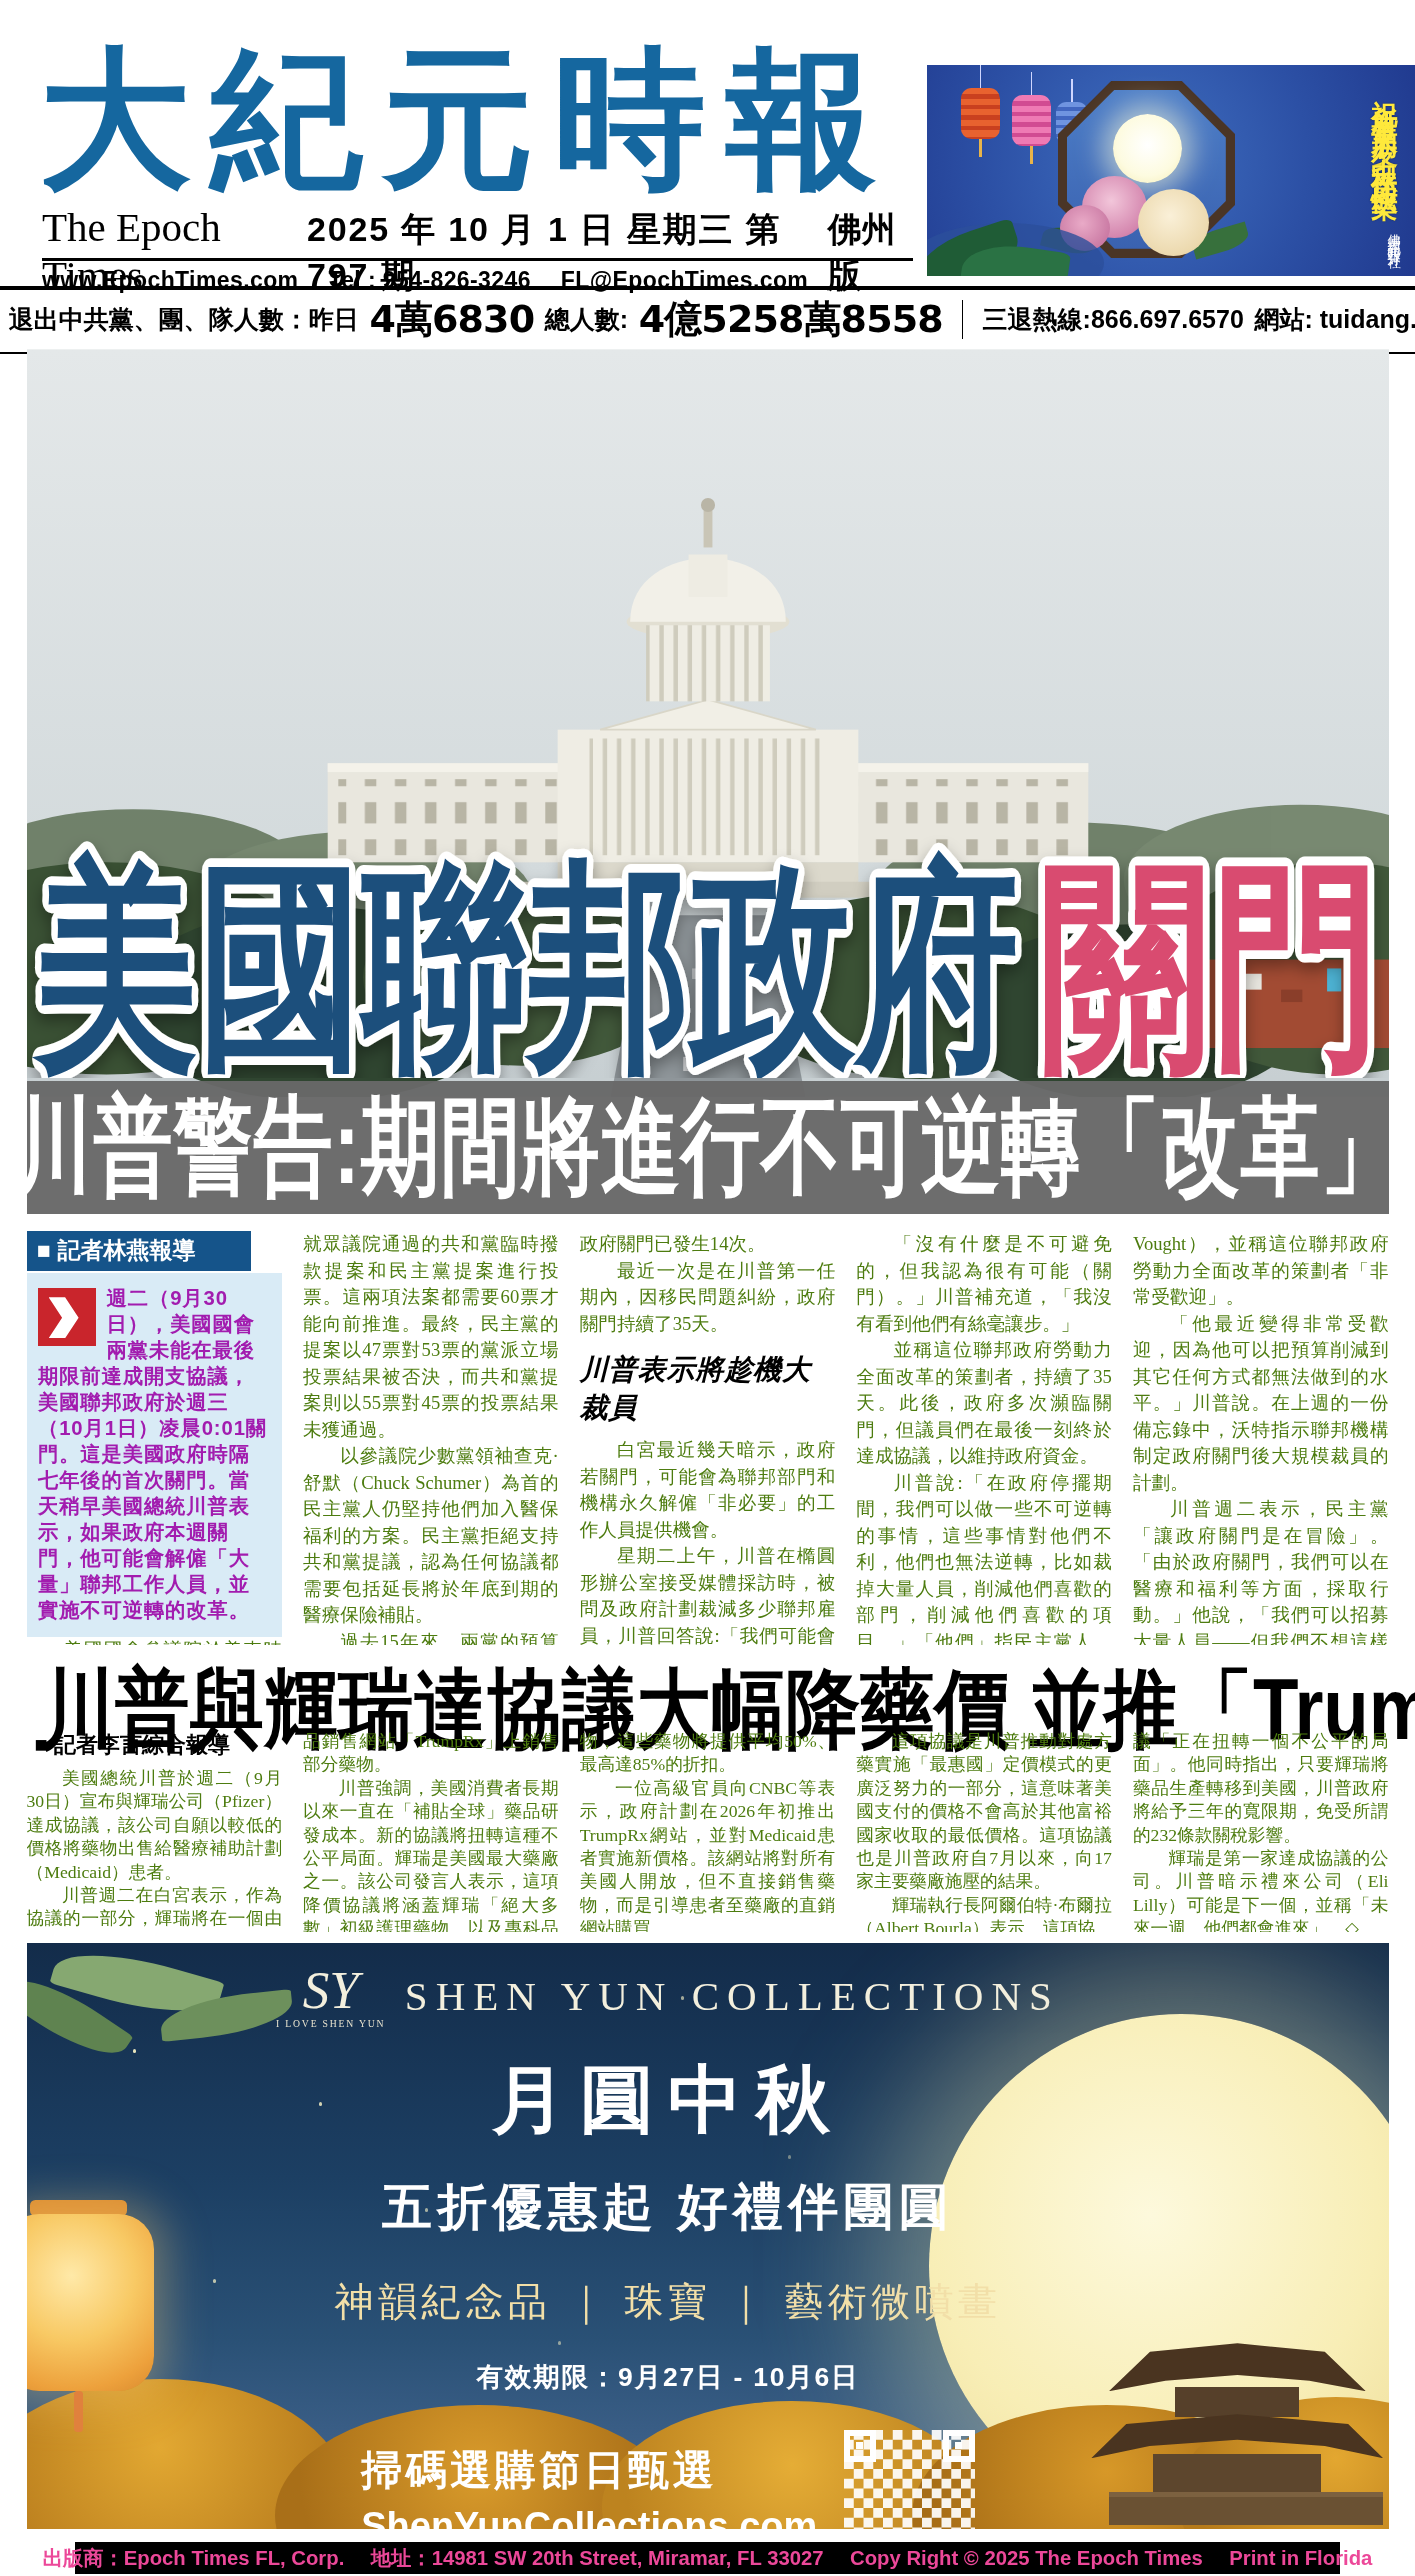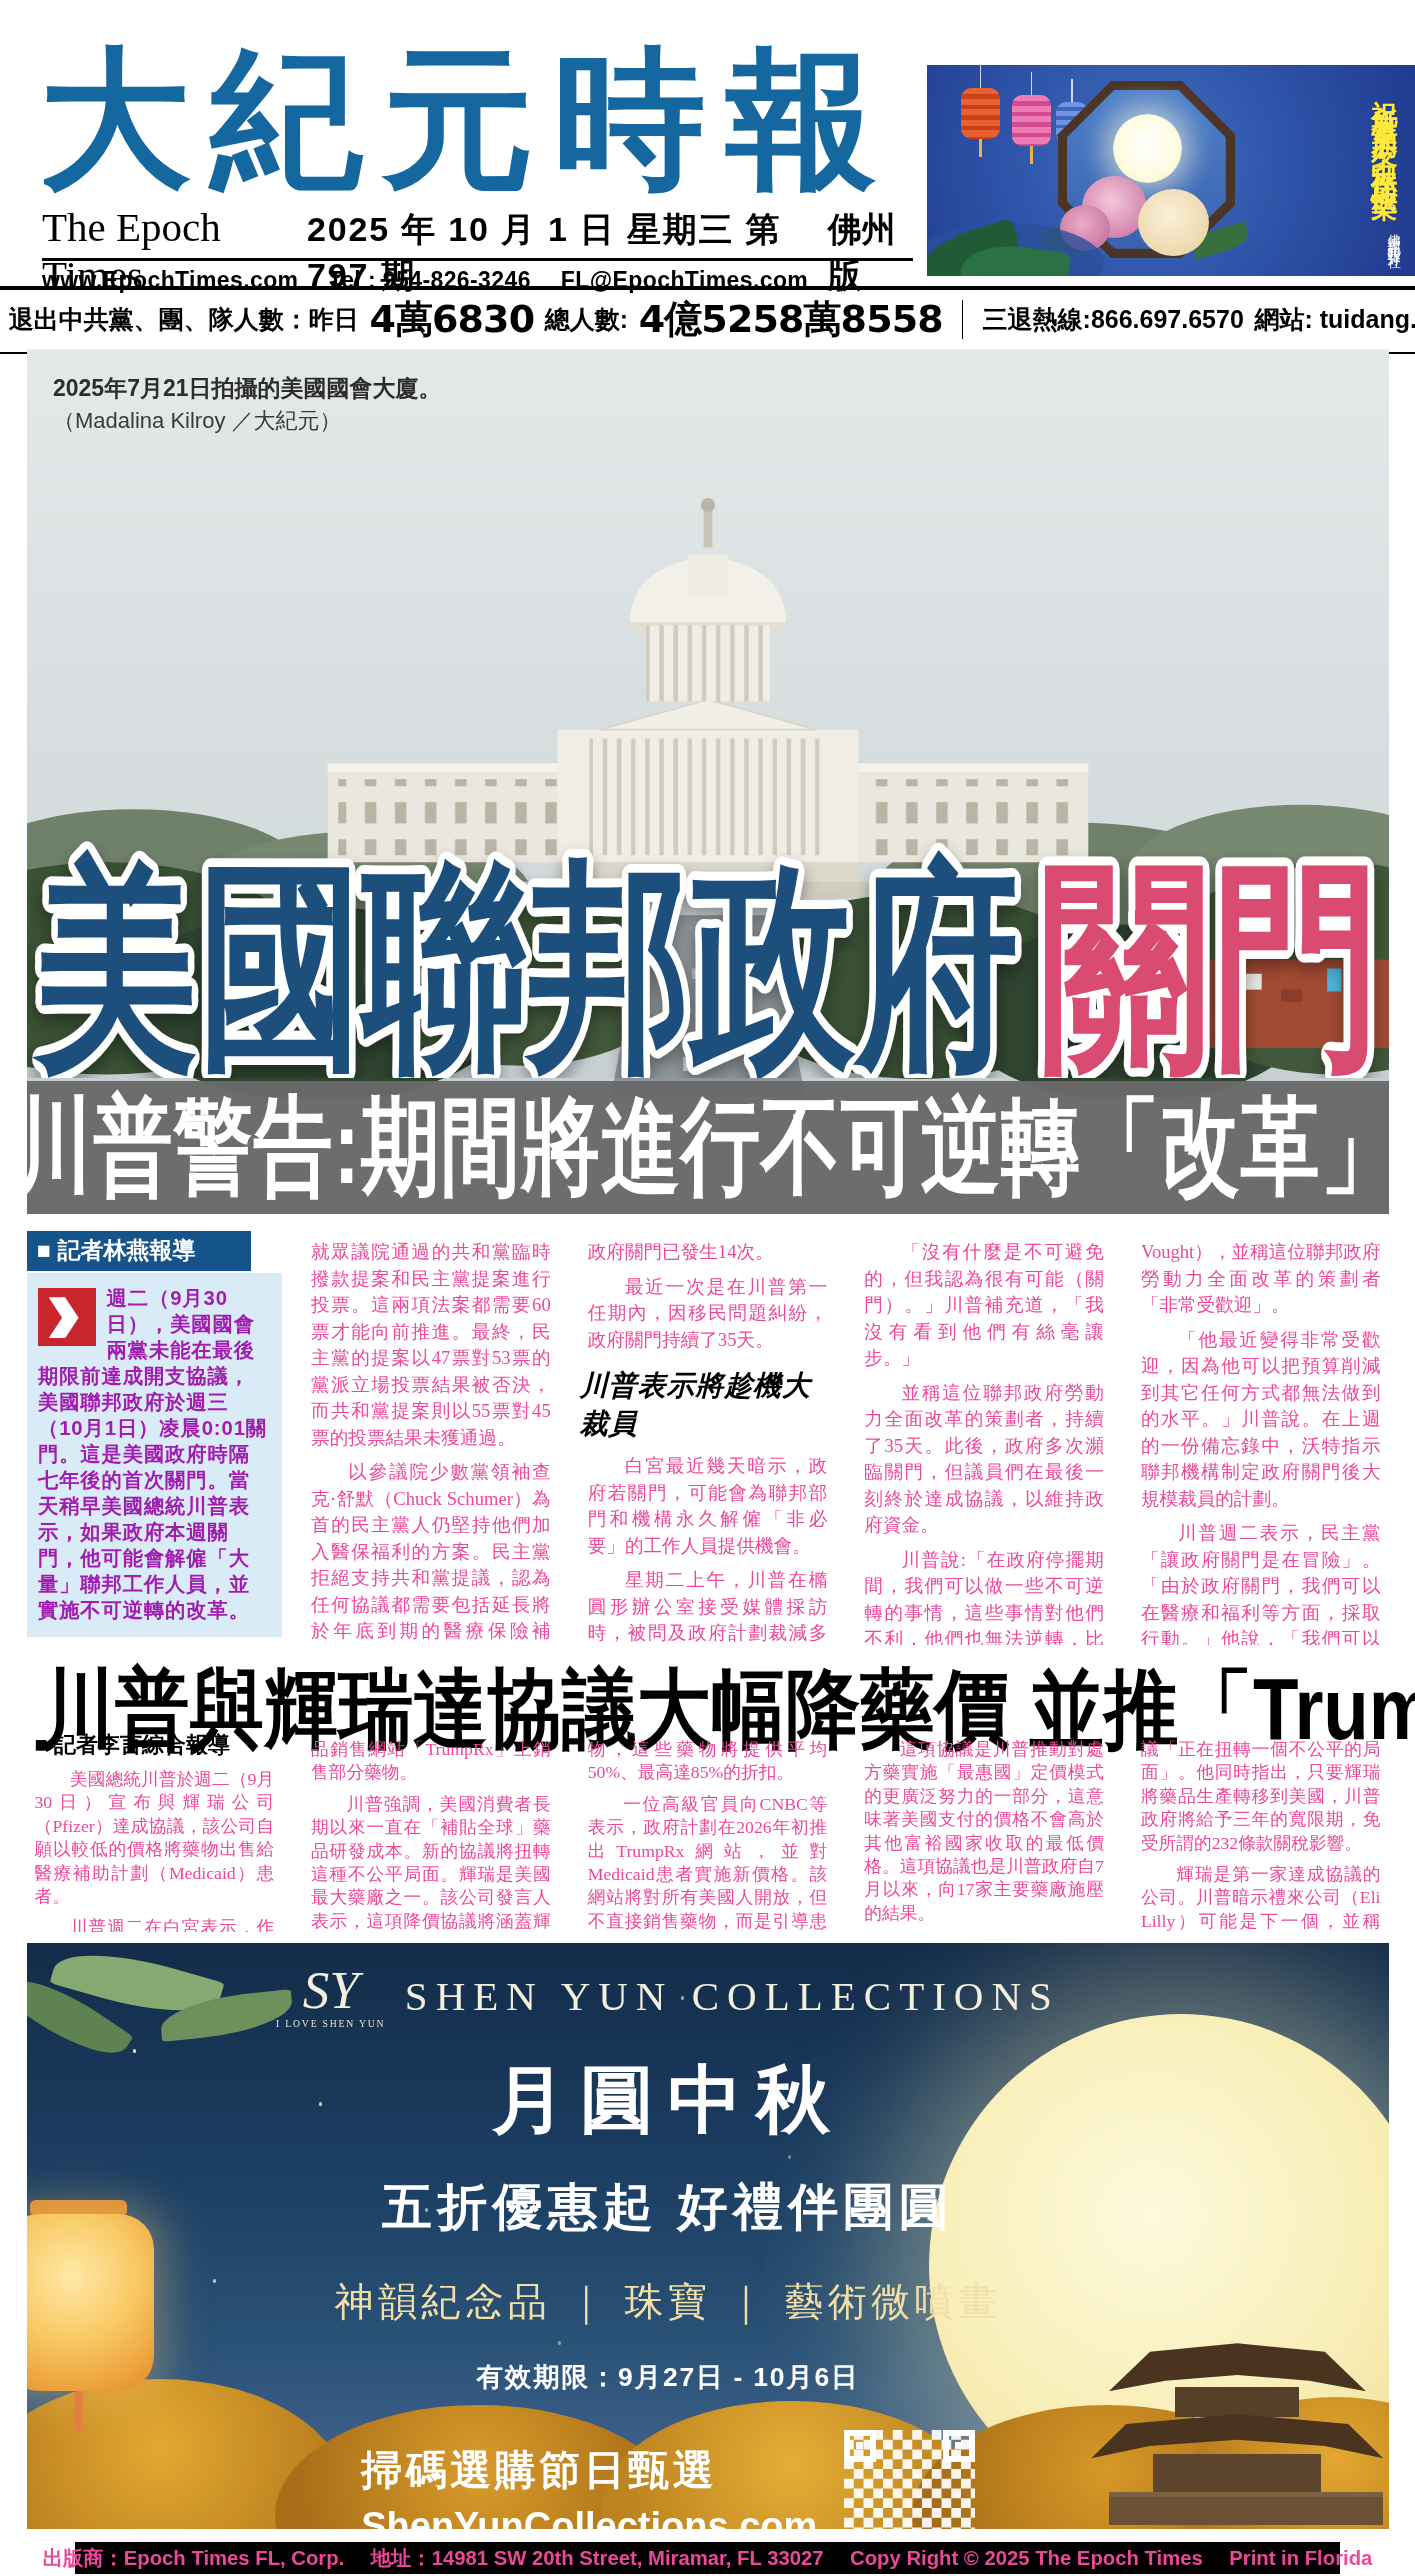--- a/index.html
+++ b/index.html
@@ -60,21 +60,21 @@
   .photo{position:absolute;left:0;top:0;width:1362px;height:748px;overflow:hidden;}
   .caption{position:absolute;left:26.5px;top:23px;font-size:23px;line-height:1.45;color:#2d2d2d;font-weight:700;}
   .caption .c2{font-weight:400;font-size:22px;color:#3a3a3a;}
   .headline-svg{position:absolute;left:0;top:485px;width:1362px;height:244px;}
   .subbar{position:absolute;left:0;top:732px;width:1362px;height:133px;background:rgba(104,104,104,.97);
           display:flex;align-items:center;justify-content:center;overflow:hidden;}
   .subbar span{display:inline-block;font-size:90px;font-weight:900;color:#fff;white-space:nowrap;
           transform:scale(.88,1.18);letter-spacing:0.9px;}
 
   
-  .a-body p{margin:8px;font-family:"Liberation Serif","DejaVu Serif",serif;text-align:justify;color:#ec4899;}
+  .a-body p{margin:0;font-family:"Liberation Serif","DejaVu Serif",serif;text-align:justify;color:#4d7c0f;}
   .article1{position:absolute;left:26.5px;top:1231px;width:1362px;height:414px;display:grid;
             grid-template-columns:repeat(5,1fr);column-gap:21px;overflow:hidden;}
   .article1 p{font-size:18.6px;line-height:26.5px;}
   .ind{text-indent:2em;}
   .byline1{background:#15548a;color:#fff;font-weight:800;font-size:23px;padding:4.4px 10.6px;width:88%;box-sizing:border-box;}
   .leadbox{background:#d9ebf6;padding:12.4px 11.5px 14px;margin-top:1.8px;}
   .leadbox .arrow{float:left;width:58px;height:58px;background:#c9252c;margin:3.5px 10.6px 1.8px 0;position:relative;}
   .leadbox .arrow::before{content:"";position:absolute;left:10.6px;top:8.8px;width:30px;height:41px;background:#fff;
         clip-path:polygon(0 0,55% 0,100% 50%,55% 100%,0 100%,45% 50%);}
   .leadtext{font-size:20.3px;font-weight:800;line-height:26px;letter-spacing:0.9px;text-align:justify;
@@ -265,24 +265,20 @@
         <polygon points="700,640 840,640 880,845 660,845" fill="#8f969a"></polygon>
         <rect x="742" y="800" width="26px" height="16" fill="#d8dadc"></rect>
         <rect x="782" y="760" width="22" height="14" fill="#45494d"></rect>
         <rect x="752" y="700" width="18" height="12" fill="#c3c6c8"></rect>
 
         <rect x="1330" y="690" width="212" height="100" fill="#a24b33"></rect>
         <rect x="1366" y="706" width="30" height="18" fill="#e8e6df"></rect>
         <rect x="1470" y="700" width="16" height="26" fill="#4db3d4"></rect>
         <rect x="1418" y="724" width="24" height="14" fill="#8a3e2a"></rect>
       </svg>
-      <div class="caption">
-        <div>2025年7月21日拍攝的美國國會大廈。</div>
-        <div class="c2">（Madalina Kilroy ／大紀元）</div>
-      </div>
     </div>
     <svg class="headline-svg" viewBox="0 0 1540 276">
       <defs>
           <filter id="hs" x="-10%" y="-10%" width="120%" height="130%">
             <feDropShadow dx="0" dy="9" stdDeviation="9" flood-color="#000000" flood-opacity="0.35"></feDropShadow>
           </filter>
         </defs>
       <text x="8" y="238" font-family="Liberation Sans, sans-serif" font-weight="900" font-size="252" textLength="1114" lengthAdjust="spacingAndGlyphs" fill="#1d4f7c" stroke="#ffffff" stroke-width="20" stroke-linejoin="round" paint-order="stroke" filter="url(#hs)">美國聯邦政府</text>
       <text x="1146" y="238" font-family="Liberation Sans, sans-serif" font-weight="900" font-size="252" textLength="386" lengthAdjust="spacingAndGlyphs" fill="#d94b70" stroke="#ffffff" stroke-width="20" stroke-linejoin="round" paint-order="stroke" filter="url(#hs)">關門</text>
     </svg>

